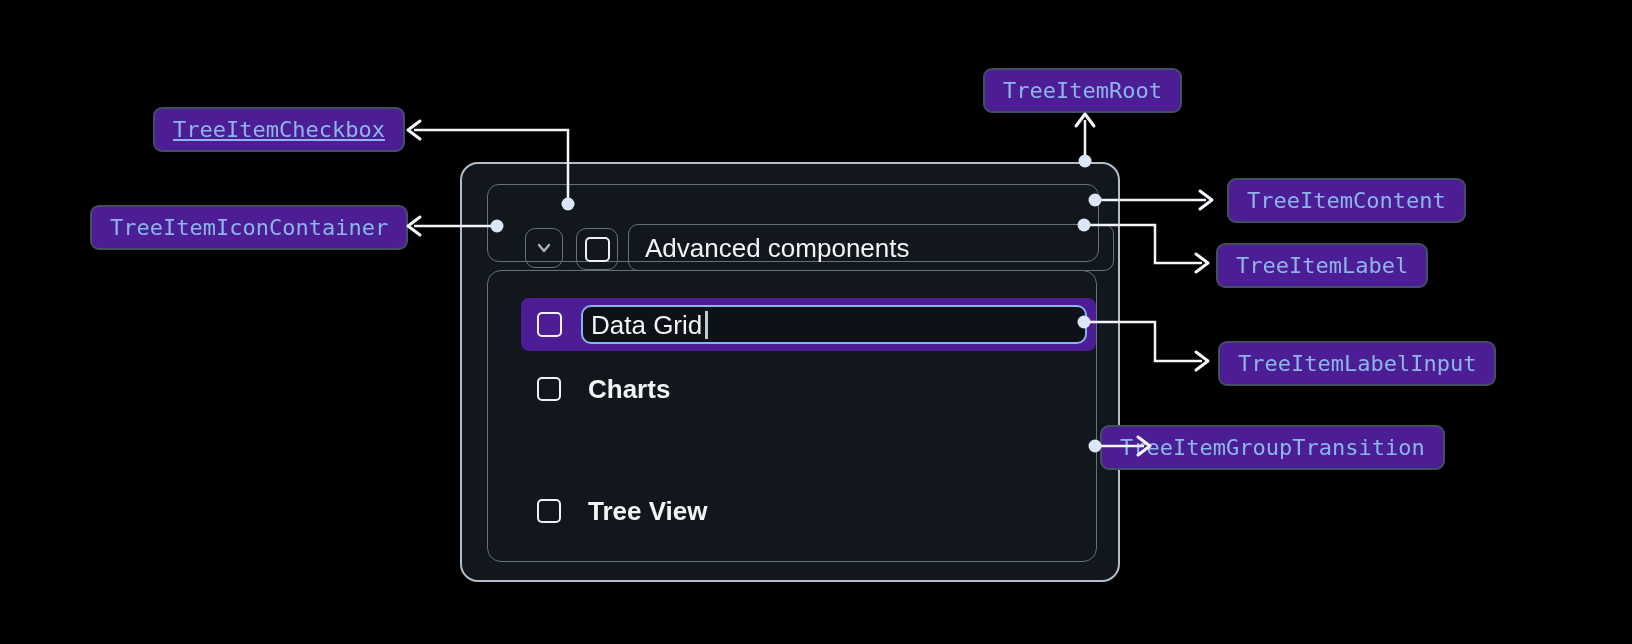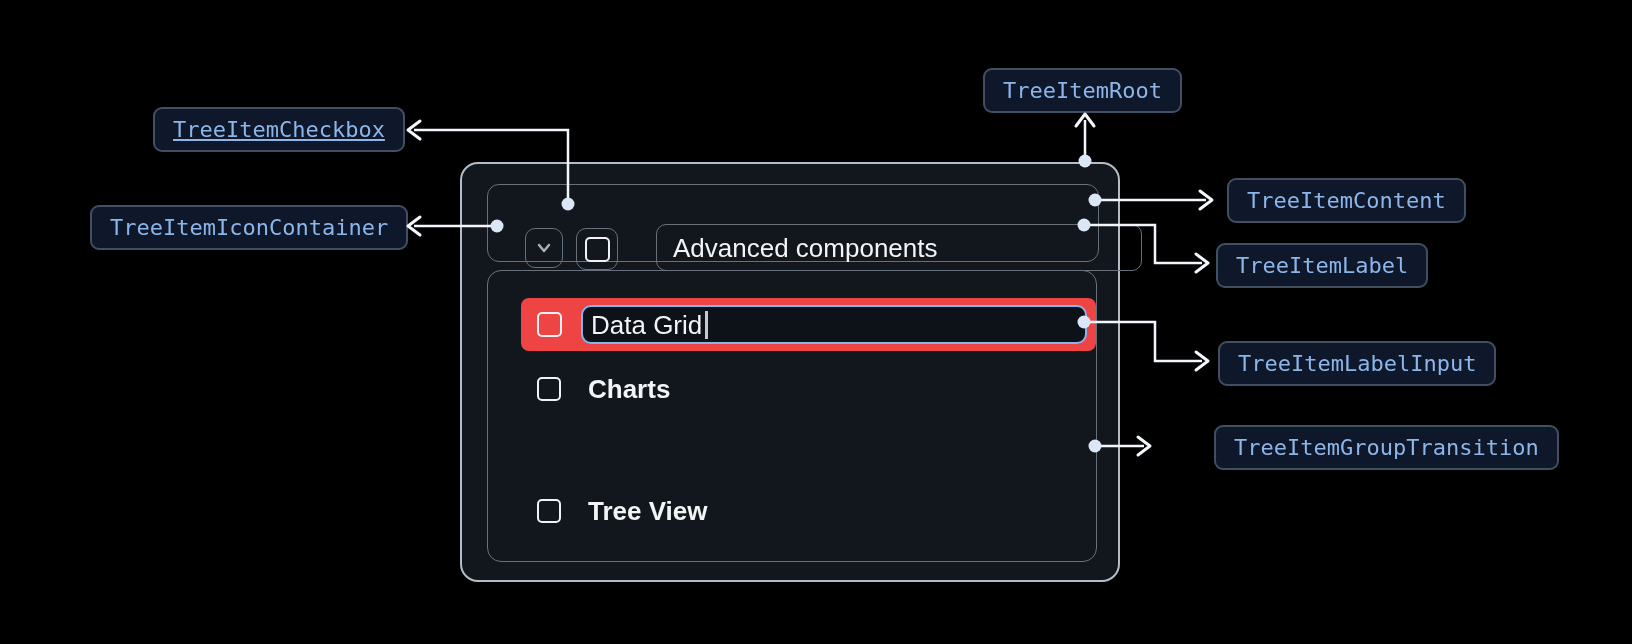--- a/index.html
+++ b/index.html
@@ -40,75 +40,74 @@
     width:25px;height:25px;box-sizing:border-box;
     border:2.5px solid #eef2f6;border-radius:5px;
     background:transparent;
   }
   .label-box{
     position:absolute;left:140px;top:39px;width:486px;height:47px;
     box-sizing:border-box;
     border:1.5px solid #67717c;border-radius:10px;
     display:flex;align-items:center;
     padding-left:16px;
-    margin-left:28px;
   }
   .ui-text{
     color:#f2f4f6;font-size:26px;line-height:1;white-space:nowrap;
   }
   .group-box{
     position:absolute;left:25px;top:106px;width:610px;height:292px;
     box-sizing:border-box;
     border:1.5px solid #67717c;border-radius:14px;
   }
   .row{
     position:absolute;left:33px;width:575px;height:48px;
     box-sizing:border-box;
     display:flex;align-items:center;gap:27px;
     padding-left:16px;
     font-weight:bold;
   }
   .row .checkbox{width:24px;height:24px;}
   .row-highlight{
     position:absolute;left:33px;top:27px;width:575px;height:53px;
     box-sizing:border-box;
-    background:#ef4444;border-radius:8px;
+    background:#4c1d95;border-radius:8px;
     display:flex;align-items:center;gap:0;
     padding-left:16px;
   }
   .edit-input{
     margin-left:19px;
     width:506px;height:39px;box-sizing:border-box;
     background:#0d1218;
     border:2px solid #86b4ed;border-radius:10px;
     display:flex;align-items:center;
     padding-left:8px;
   }
   .caret{
     display:inline-block;width:2.5px;height:28px;
     background:#c2c9d1;margin-left:3px;
   }
   
   .chip{
     position:absolute;height:41px;box-sizing:content-box;
     display:flex;align-items:center;
     padding:0 18px;
-    background:#0f172a;
+    background:#4c1d95;
     border:2px solid #405061;border-radius:9px;
     font-family:"DejaVu Sans Mono", monospace;
     font-size:22px;color:#8cb6ea;white-space:nowrap;
     z-index:5;
   }
   #chip-checkbox        {left:153px;top:107px;text-decoration:underline;}
   #chip-icon-container  {left:90px; top:205px;}
   #chip-root            {left:983px;top:68px;}
   #chip-content         {left:1227px;top:178px;}
   #chip-label           {left:1216px;top:243px;}
   #chip-label-input     {left:1218px;top:341px;}
-  #chip-group-transition{left:1214px;top:425px;}
+  #chip-group-transition{left:1100px;top:425px;}
   
   svg.overlay{
     position:absolute;left:0;top:0;z-index:10;pointer-events:none;
   }
 </style>
 </head>
 <body>
 
 <div class="panel">
 

